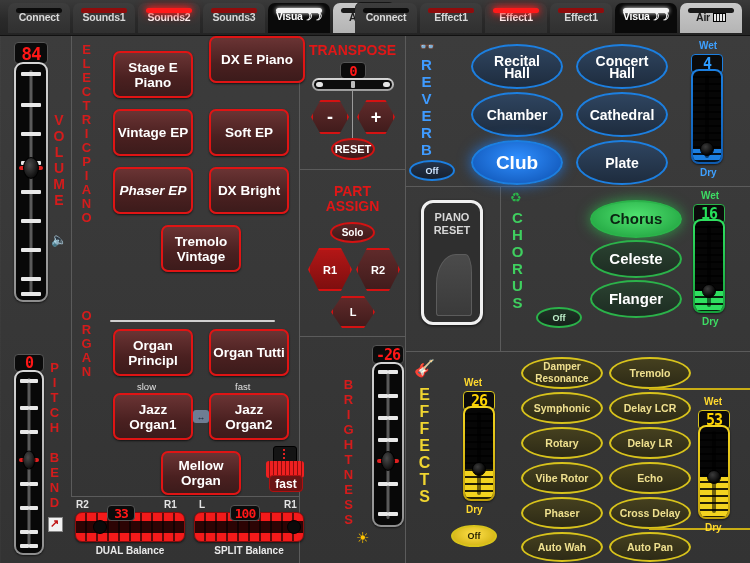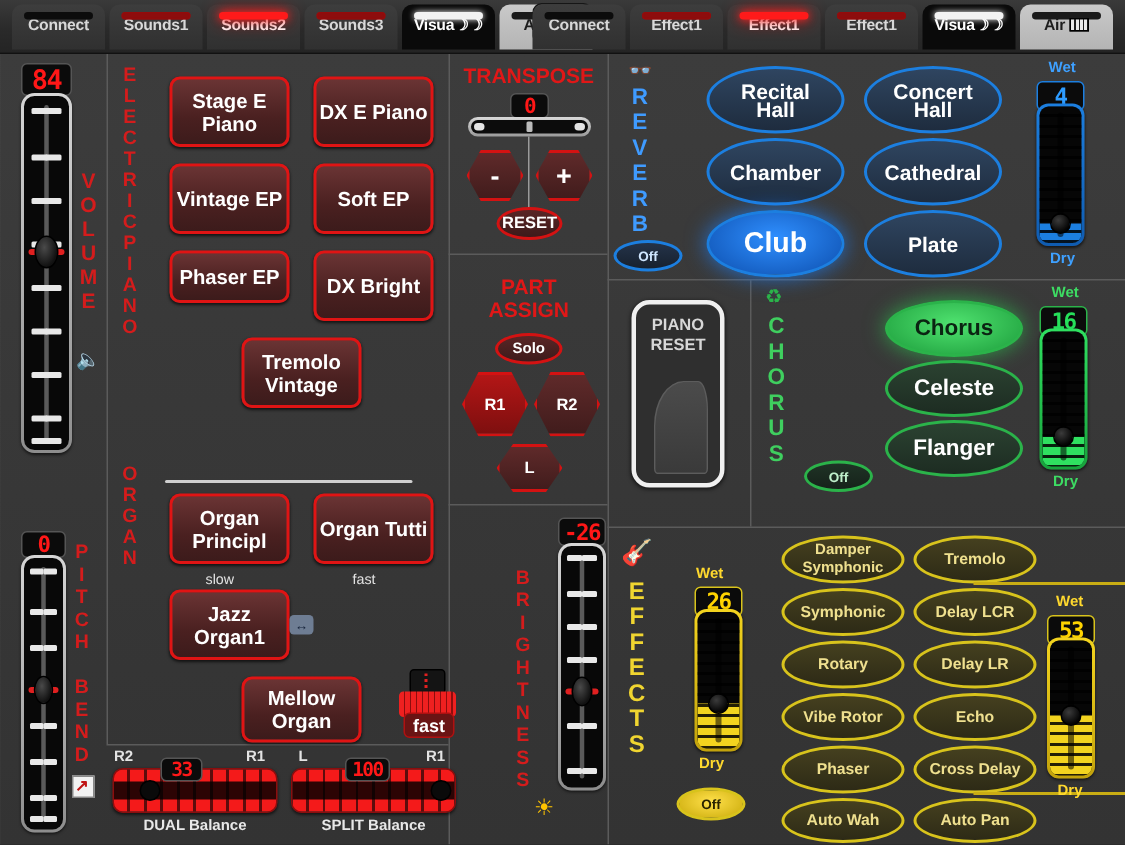--- a/index.html
+++ b/index.html
@@ -403,42 +403,44 @@
       <div class="vtext" style="left:48px; top:324px; font-size:13px;">PITCH BEND</div>
       <div class="chart-icn" style="left:48px; top:481px;"></div>
     </div>
 
     <div class="panel" style="left:72px; top:0; width:227px; height:460px;">
       <div class="vtext" style="left:8px; top:6px; font-size:13px; letter-spacing:-1px;">ELECTRICPIANO</div>
       <div class="vtext" style="left:8px; top:272px; font-size:13px; letter-spacing:-1px;">ORGAN</div>
 
       <div class="sndbtn" style="left:41px;  top:15px;  width:80px; height:47px;">Stage
 E Piano</div>
-      <div class="sndbtn" style="left:137px; top:15px;  width:80px; height:47px;">DX
+      <div class="sndbtn" style="left:137px; top:0;  width:96px; height:47px;">DX
 E Piano</div>
       <div class="sndbtn" style="left:41px;  top:73px;  width:80px; height:47px;">Vintage EP</div>
       <div class="sndbtn" style="left:137px; top:73px;  width:80px; height:47px;">Soft EP</div>
-      <div class="sndbtn" style="left:41px;  top:131px; width:80px; height:35px;">Phaser EP</div>
+      <div class="sndbtn" style="left:41px;  top:131px; width:80px; height:47px;font-style:italic;">Phaser EP</div>
       <div class="sndbtn" style="left:137px; top:131px; width:80px; height:47px;">DX
 Bright</div>
       <div class="sndbtn" style="left:89px;  top:189px; width:80px; height:47px;">Tremolo
 Vintage</div>
 
       <div style="position:absolute; left:38px; top:284px; width:165px; height:2px; background:#d0d0d0; border-radius:1px;"></div>
 
       <div class="sndbtn" style="left:41px;  top:293px; width:80px; height:47px;">Organ
 Principl</div>
       <div class="sndbtn" style="left:137px; top:293px; width:80px; height:47px;">Organ
 Tutti</div>
 
       <div class="minilabel" style="left:65px; top:345px;">slow</div>
       <div class="minilabel" style="left:163px; top:345px;">fast</div>
 
       <div class="sndbtn" style="left:41px;  top:357px; width:80px; height:47px;">Jazz
 Organ1</div>
+      <div class="sndbtn" style="left:137px; top:357px; width:80px; height:47px;">Jazz
+Organ2</div>
       <div class="linkarrow" style="left:121px; top:374px;">↔</div>
 
       <div class="sndbtn" style="left:89px;  top:415px; width:80px; height:44px;">Mellow
 Organ</div>
 
       <div class="leslie" style="left:192px; top:410px;">
         <div class="top"></div>
         <div class="dots"></div>
         <div class="mid"></div>
         <div class="base">fast</div>
@@ -563,21 +565,21 @@
         <div class="in">
           <div class="fill" style="height:33%"></div>
           <div class="segs"></div>
           <div class="gut"></div>
           <div class="dot" style="top:67%"></div>
         </div>
       </div>
       <div class="wetdry yellow" style="left:60px; top:152px;">Dry</div>
 
       <div class="fxoval yellow" style="left:115px; top:5px;   width:82px; height:32px; font-size:10px; white-space:pre-line;">Damper
-Symphonic</div>
+Resonance</div>
       <div class="fxoval yellow" style="left:115px; top:40px;  width:82px; height:32px; font-size:10.5px;">Symphonic</div>
       <div class="fxoval yellow" style="left:115px; top:75px;  width:82px; height:32px; font-size:10.5px;">Rotary</div>
       <div class="fxoval yellow" style="left:115px; top:110px; width:82px; height:32px; font-size:10.5px;">Vibe Rotor</div>
       <div class="fxoval yellow" style="left:115px; top:145px; width:82px; height:32px; font-size:10.5px;">Phaser</div>
       <div class="fxoval yellow" style="left:115px; top:180px; width:82px; height:30px; font-size:10.5px;">Auto Wah</div>
 
       <div class="fxoval yellow" style="left:203px; top:5px;   width:82px; height:32px; font-size:10.5px;">Tremolo</div>
       <div class="fxoval yellow" style="left:203px; top:40px;  width:82px; height:32px; font-size:10.5px;">Delay LCR</div>
       <div class="fxoval yellow" style="left:203px; top:75px;  width:82px; height:32px; font-size:10.5px;">Delay LR</div>
       <div class="fxoval yellow" style="left:203px; top:110px; width:82px; height:32px; font-size:10.5px;">Echo</div>

